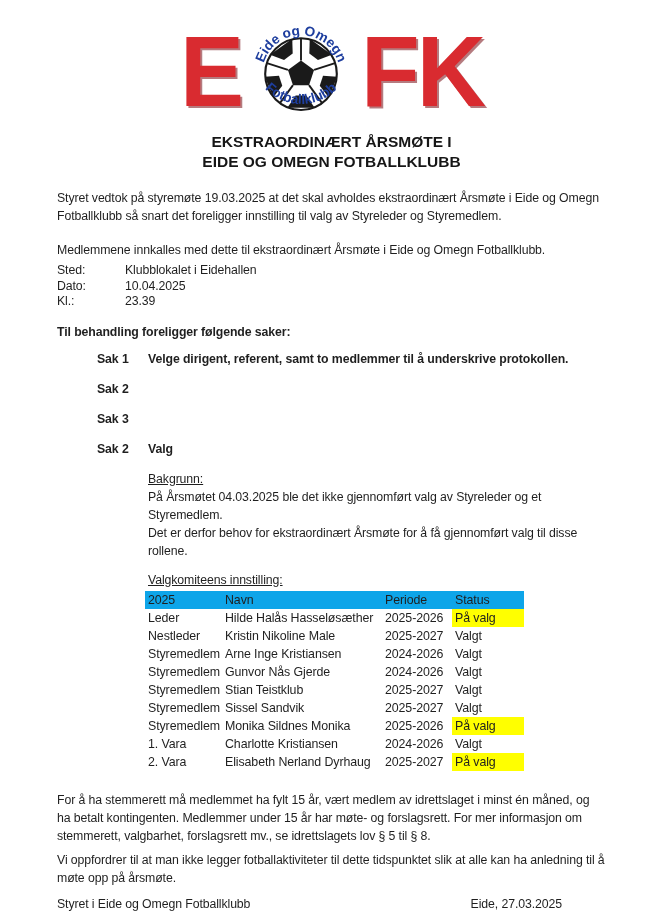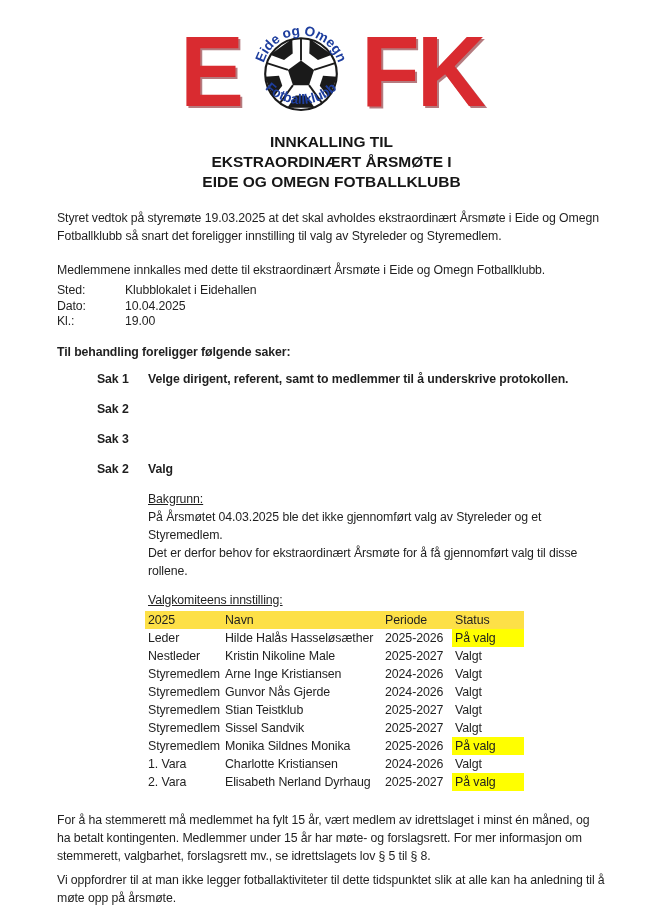--- a/index.html
+++ b/index.html
@@ -88,40 +88,39 @@
         <textPath href="#arcTop" startOffset="50%">Eide og Omegn</textPath>
       </text>
       <text class="arc-text" text-anchor="middle">
         <textPath href="#arcBottom" startOffset="50%">Fotballklubb</textPath>
       </text>
     </svg>
     <span class="logo-letter">FK</span>
   </div>
 
   <div class="title">
-    <div>INNKALLING TIL</div>
     <div>EKSTRAORDINÆRT ÅRSMØTE I</div>
     <div>EIDE OG OMEGN FOTBALLKLUBB</div>
   </div>
 
   <p class="para">Styret vedtok på styremøte 19.03.2025 at det skal avholdes ekstraordinært Årsmøte i Eide og Omegn Fotballklubb så snart det foreligger innstilling til valg av Styreleder og Styremedlem.</p>
   <p class="para tight">Medlemmene innkalles med dette til ekstraordinært Årsmøte i Eide og Omegn Fotballklubb.</p>
 
   <div class="meeting">
     <div class="meeting-row">
       <span class="meeting-label">Sted:</span>
       <span>Klubblokalet i Eidehallen</span>
     </div>
     <div class="meeting-row">
       <span class="meeting-label">Dato:</span>
       <span>10.04.2025</span>
     </div>
     <div class="meeting-row">
       <span class="meeting-label">Kl.:</span>
-      <span>19.00</span>
+      <span>23.39</span>
     </div>
   </div>
 
   <p class="section-heading">Til behandling foreligger følgende saker:</p>
   <div class="agenda">
     <div class="agenda-item">
       <span class="agenda-num">Sak 1</span>
       <span>Velge dirigent, referent, samt to medlemmer til å underskrive protokollen.</span>
     </div>
     <div class="agenda-item">
@@ -145,21 +144,21 @@
   <div class="indent valg-heading underlined">Valgkomiteens innstilling:</div>
 
   <table>
     <colgroup>
         <col class="c1">
         <col class="c2">
         <col class="c3">
         <col class="c4">
       </colgroup>
     <tbody>
-        <tr style="background: #fde047;">
+        <tr style="background: #0ea5e9;">
       <th>2025</th>
       <th>Navn</th>
       <th>Periode</th>
       <th>Status</th>
     </tr>
     <tr>
       <td>Leder</td>
       <td>Hilde Halås Hasseløsæther</td>
       <td>2025-2026</td>
       <td style="background: rgb(255, 255, 0);">På valg</td>

